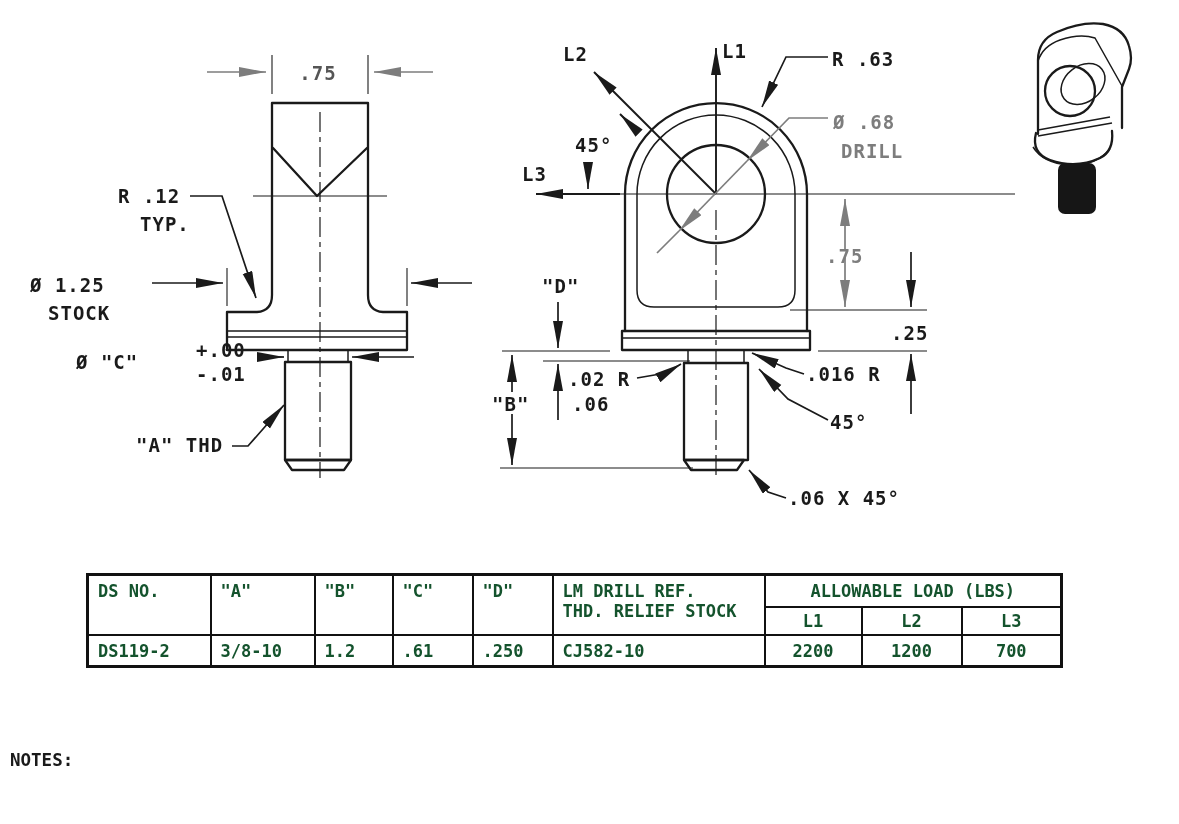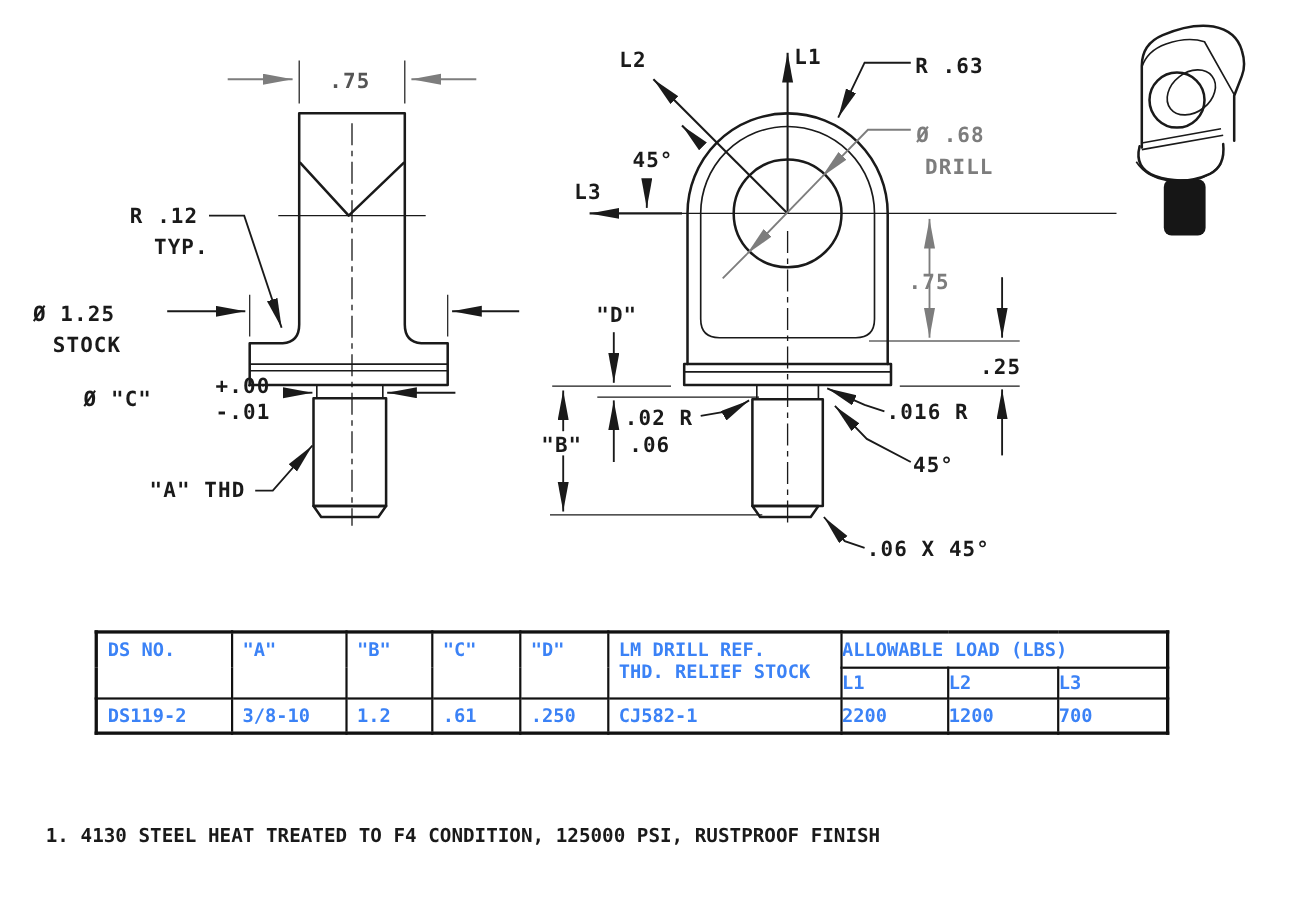--- a/index.html
+++ b/index.html
@@ -12,25 +12,25 @@
   .thin{stroke:#1a1a1a;stroke-width:1.1;fill:none;}
   .cl{stroke:#1a1a1a;stroke-width:1.2;fill:none;stroke-dasharray:20 5 5 5;}
   .dim{stroke:#1a1a1a;stroke-width:1.7;fill:none;}
   .dimg{stroke:#7d7d7d;stroke-width:1.7;fill:none;}
   .load{stroke:#1a1a1a;stroke-width:1.9;fill:none;}
   text.lbl{font:700 19px "DejaVu Sans Mono",monospace;fill:#1a1a1a;letter-spacing:1px;}
   text.lblg{fill:#7d7d7d;}
   text.lbld{fill:#555;}
   
   #spec{position:absolute;left:86px;top:573px;border-collapse:collapse;table-layout:fixed;
-        font:700 17px "DejaVu Sans Mono",monospace;color:#3b82f6;}
+        font:700 17px "DejaVu Sans Mono",monospace;color:#14532d;}
   #spec td{border:2px solid #111;padding:0 0 0 9px;white-space:nowrap;overflow:hidden;}
   #spec{border:3px solid #111;}
   #spec td.topAlign{vertical-align:top;padding-top:5px;}
-  #spec td.ctr{text-align:left;padding:0;}
+  #spec td.ctr{text-align:center;padding:0;}
   #spec tr.hdr1 td{height:30px;}
   #spec tr.hdr2 td{height:26px;}
   #spec tr.data td{height:29px;}
   
   #notes{position:absolute;left:10px;top:698px;font:700 17.5px "DejaVu Sans Mono",monospace;
          color:#1a1a1a;line-height:25px;white-space:pre;}
 </style>
 </head>
 <body>
 
@@ -204,28 +204,29 @@
     <td class="ctr">L1</td>
     <td class="ctr">L2</td>
     <td class="ctr">L3</td>
   </tr>
   <tr class="data">
     <td>DS119-2</td>
     <td>3/8-10</td>
     <td>1.2</td>
     <td>.61</td>
     <td>.250</td>
-    <td>CJ582-1</td>
+    <td>CJ582-10</td>
     <td class="ctr">2200</td>
     <td class="ctr">1200</td>
     <td class="ctr">700</td>
   </tr>
 </tbody>
     </table>
 
 <div id="notes">
+  <div>NOTES:</div>
   <div>   1. 4130 STEEL HEAT TREATED TO F4 CONDITION, 125000 PSI, RUSTPROOF FINISH</div>
   
   
   
 </div>
 
 </div>
 
 </body></html>

